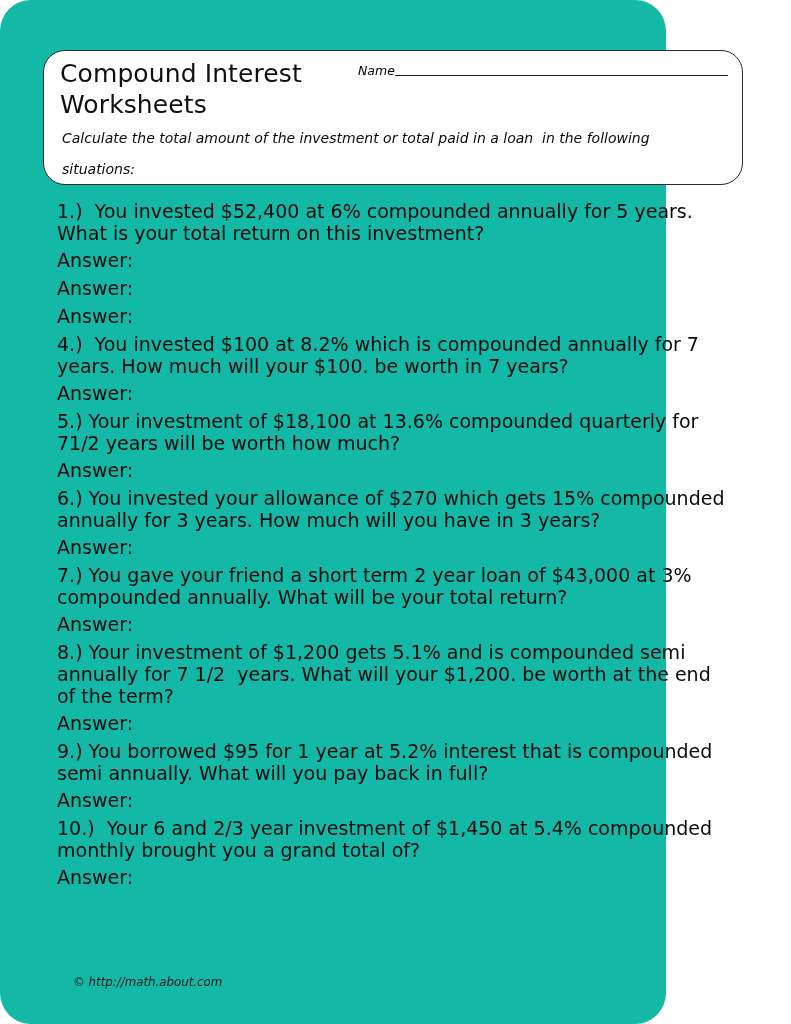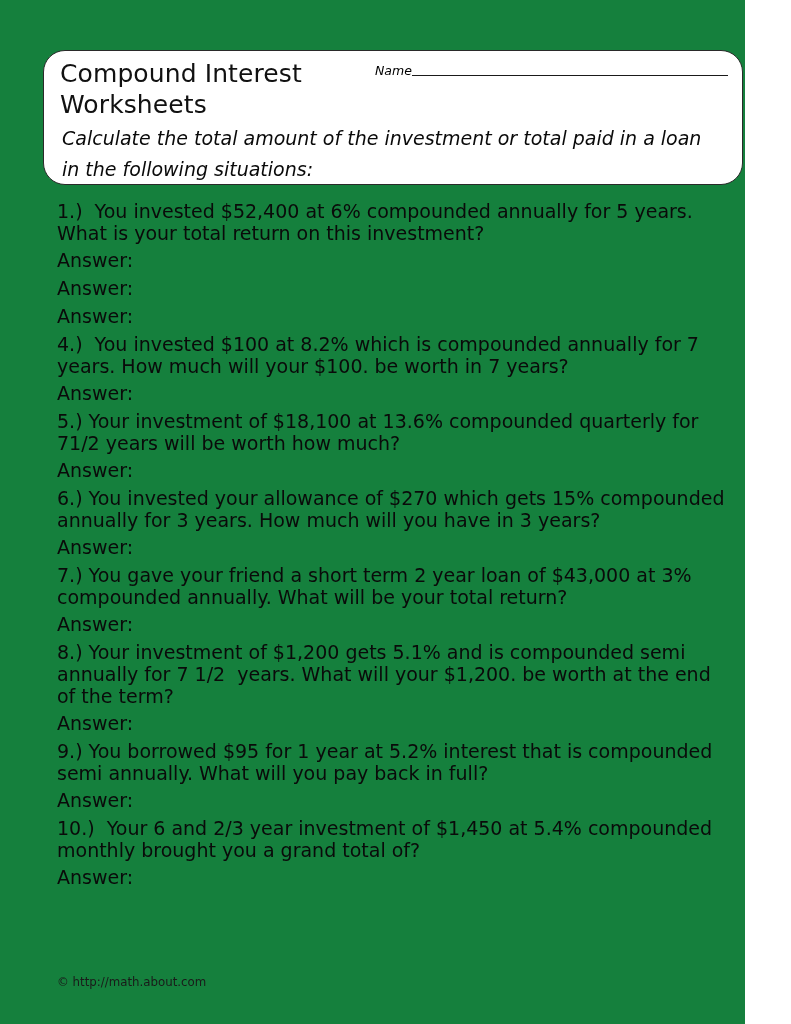--- a/index.html
+++ b/index.html
@@ -12,23 +12,24 @@
     width: 791px;
     height: 1024px;
     position: relative;
     font-family: "DejaVu Sans", "Liberation Sans", sans-serif;
     color: #000000;
     overflow: hidden;
   }
 
   .page {
     position: relative;
-    width: 745px;
+    width: 666px;
     height: 1024px;
-    background: #15803d;
+    background: #14b8a6;
+    border-radius: 31px;
   }
 
   
   .header-box {
     position: absolute;
     left: 43px;
     top: 50px;
     width: 700px;
     height: 135px;
     border: 1.4px solid #2a2a2a;
@@ -47,21 +48,21 @@
     font-size: 25px;
     font-weight: 400;
     line-height: 31px;
     letter-spacing: 0.1px;
     color: #111111;
     white-space: pre-line;
   }
 
   .name-area {
     position: absolute;
-    left: 331px;
+    left: 314px;
     top: 13px;
     right: 14px;
     display: flex;
     align-items: flex-end;
   }
   .name-label {
     font-style: italic;
     font-size: 12.5px;
     line-height: 14px;
     color: #000000;
@@ -73,21 +74,21 @@
     margin-bottom: 2px;
     height: 0;
   }
 
   .instructions {
     position: absolute;
     left: 18px;
     top: 72px;
     right: 22px;
     font-style: italic;
-    font-size: 19px;
+    font-size: 14px;
     line-height: 31px;
     color: #0a0a0a;
     white-space: pre-wrap;
   }
 
   
   .content {
     position: absolute;
     left: 57px;
     top: 200px;
@@ -107,22 +108,23 @@
   .question-text {
     margin-bottom: 5px;
   }
   .answer-text {
     margin-bottom: 5px;
   }
 
   
   .footer {
     position: absolute;
-    left: 57px;
+    left: 73px;
     top: 975px;
+    font-style: italic;
     font-size: 11.8px;
     line-height: 14px;
     color: #1a1a1a;
     white-space: nowrap;
   }
 </style>
 </head>
 <body>
 
 <div class="page">

